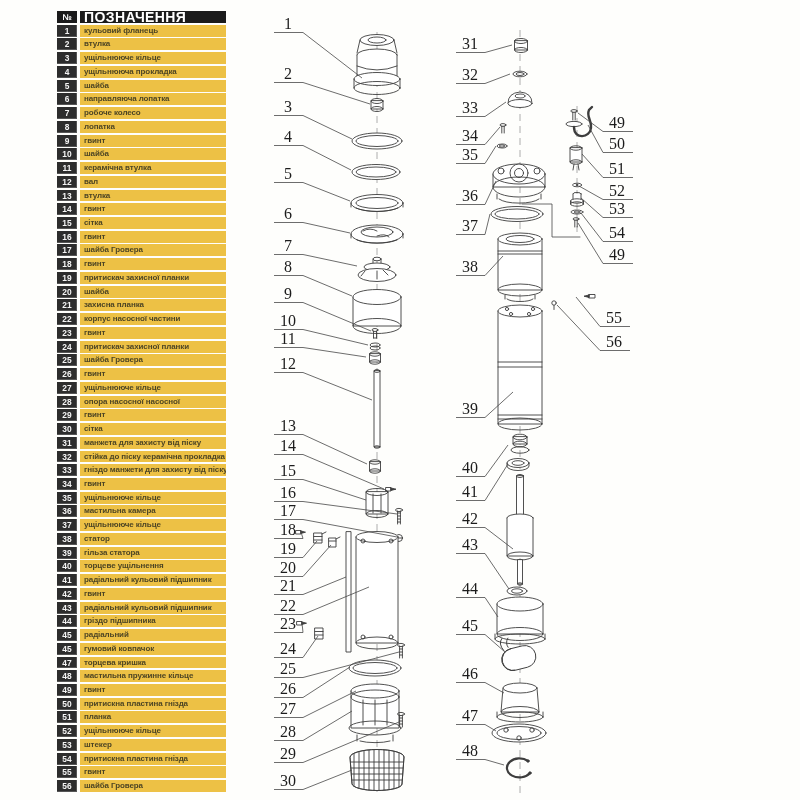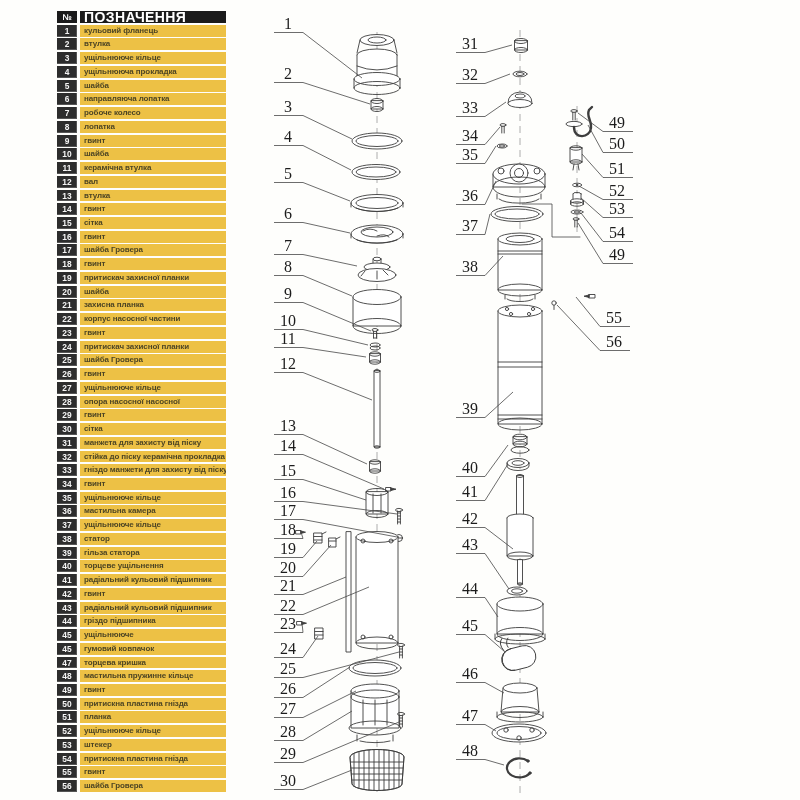--- a/index.html
+++ b/index.html
@@ -650,21 +650,21 @@
         <div class="trow">
           <div class="tnum">43</div>
           <div class="tlabel">радіальний кульовий підшипник</div>
         </div>
         <div class="trow">
           <div class="tnum">44</div>
           <div class="tlabel">гріздо підшипника</div>
         </div>
         <div class="trow">
           <div class="tnum">45</div>
-          <div class="tlabel">ущільнююче</div>
+          <div class="tlabel">радіальний</div>
         </div>
         <div class="trow">
           <div class="tnum">45</div>
           <div class="tlabel">гумовий ковпачок</div>
         </div>
         <div class="trow">
           <div class="tnum">47</div>
           <div class="tlabel">торцева кришка</div>
         </div>
         <div class="trow">

